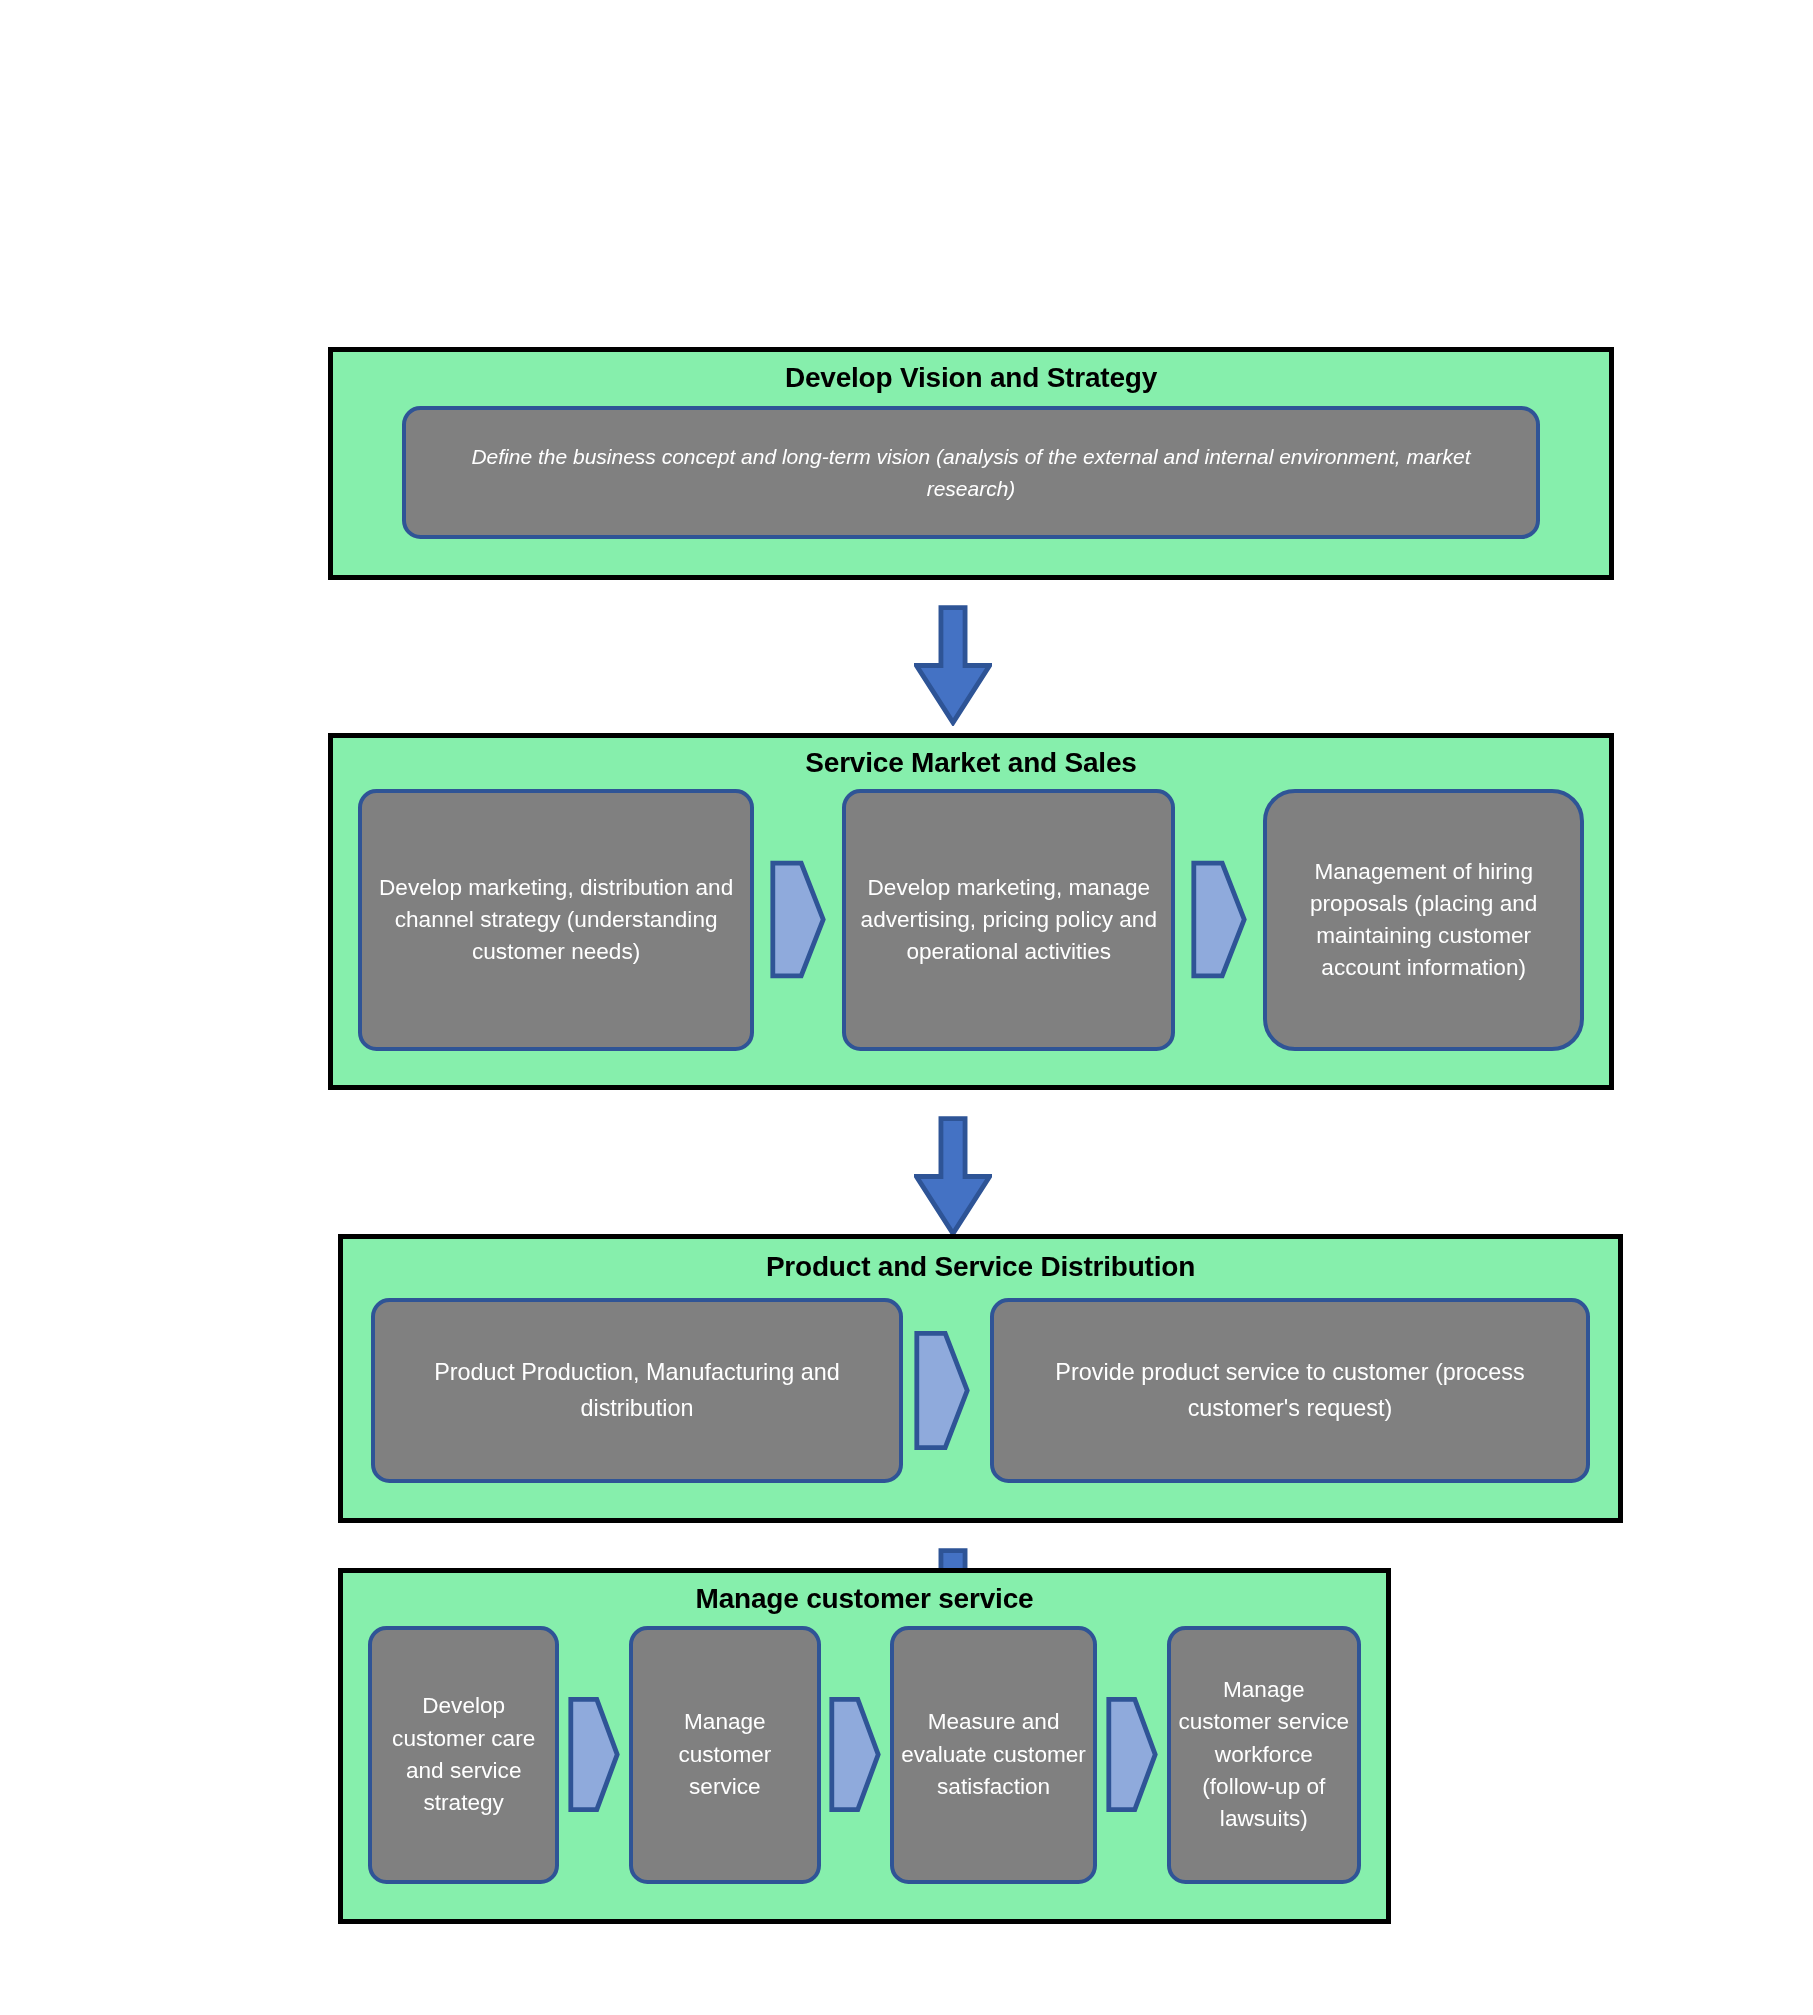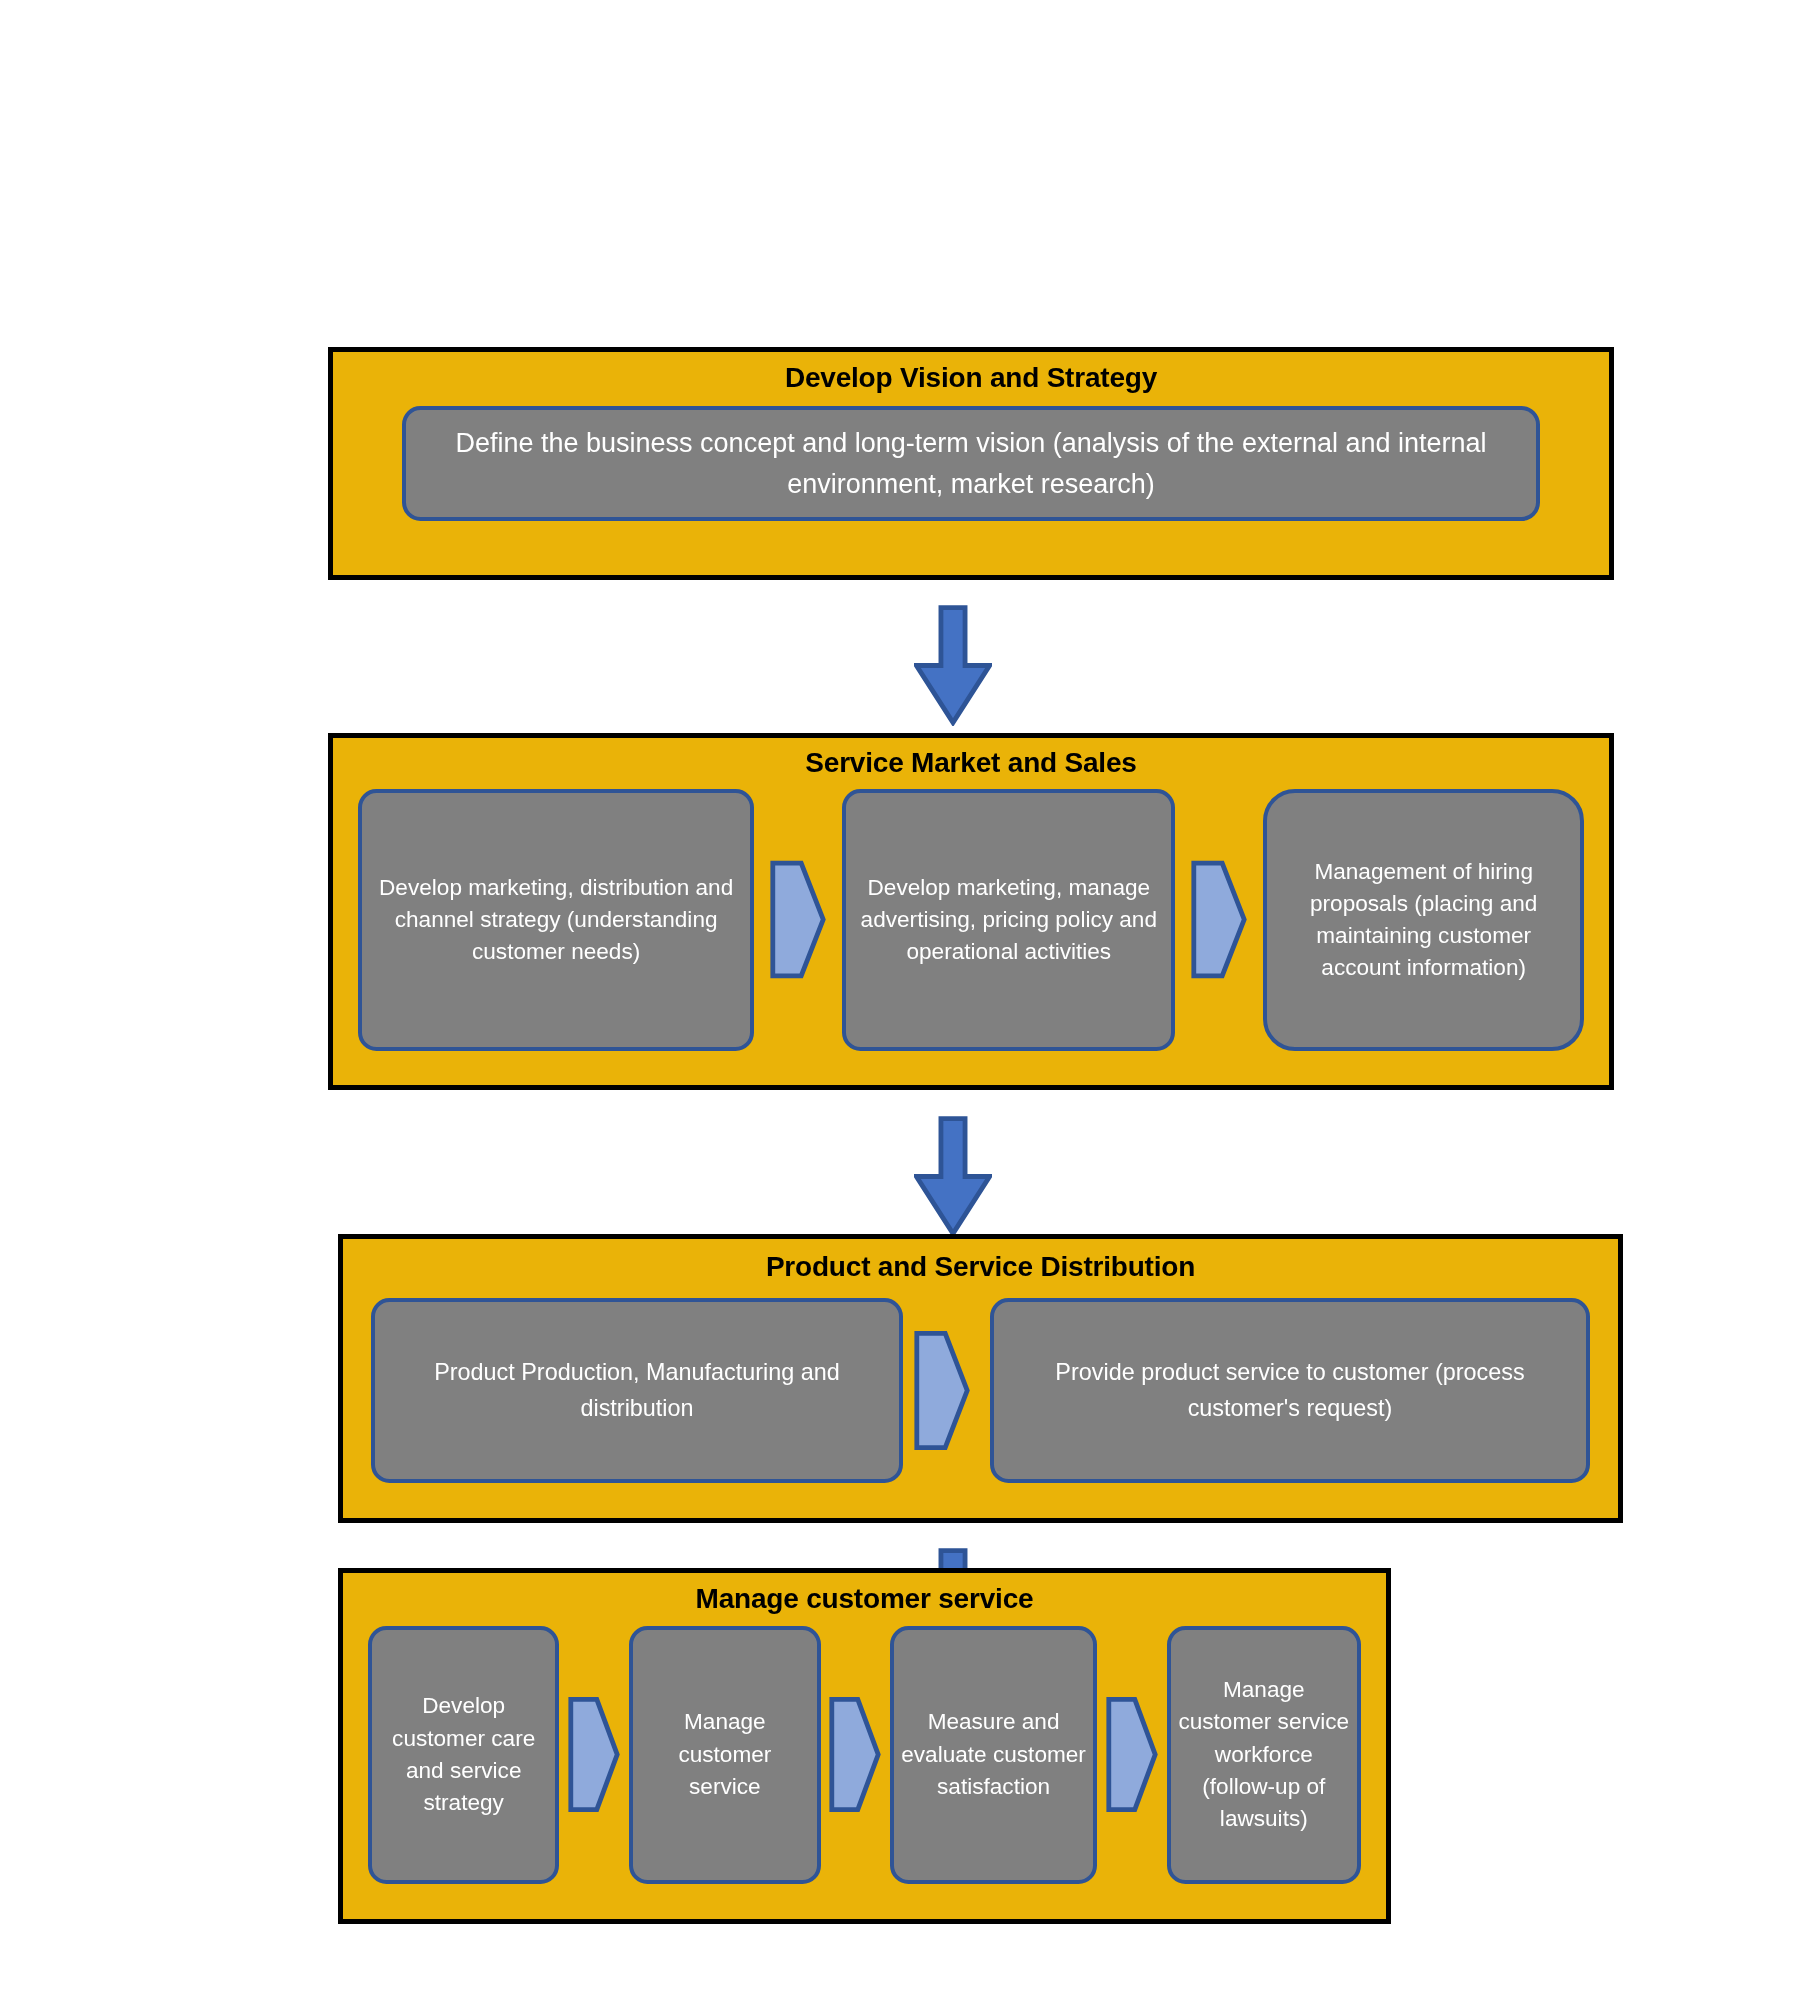--- a/index.html
+++ b/index.html
@@ -15,21 +15,21 @@
     position: relative;
     width: 1814px;
     height: 2418px;
     background: #ffffff;
     overflow: hidden;
   }
 
   
   .stage {
     position: absolute;
-    background: #eab308;
+    background: #86efac;
     border: 5.2px solid #000000;
   }
 
   .stage-title {
     text-align: center;
     font-weight: bold;
     color: #000000;
     font-size: 28px;
     line-height: 1.1;
     letter-spacing: -0.2px;
@@ -73,24 +73,25 @@
 
   
   #stage1 {
     left: 328px;  top: 347px;
     width: 1286px; height: 233px;
   }
   #stage1 .stage-title { margin-top: 10.5px; }
   #stage1 .row { margin-top: 13px; padding: 0 69px; }
   #stage1 .pbox {
     width: 100%;
-    height: 115px;
-    font-size: 27px;
+    height: 133px;
+    font-size: 21px;
     line-height: 1.5;
     padding: 0 36px;
+    font-style: italic;
   }
 
   
   #stage2 {
     left: 328px;  top: 733px;
     width: 1286px; height: 357px;
   }
   #stage2 .stage-title { margin-top: 9.7px; }
   #stage2 .row { margin-top: 10.5px; padding: 0 25px; }
   #stage2 .pbox {

